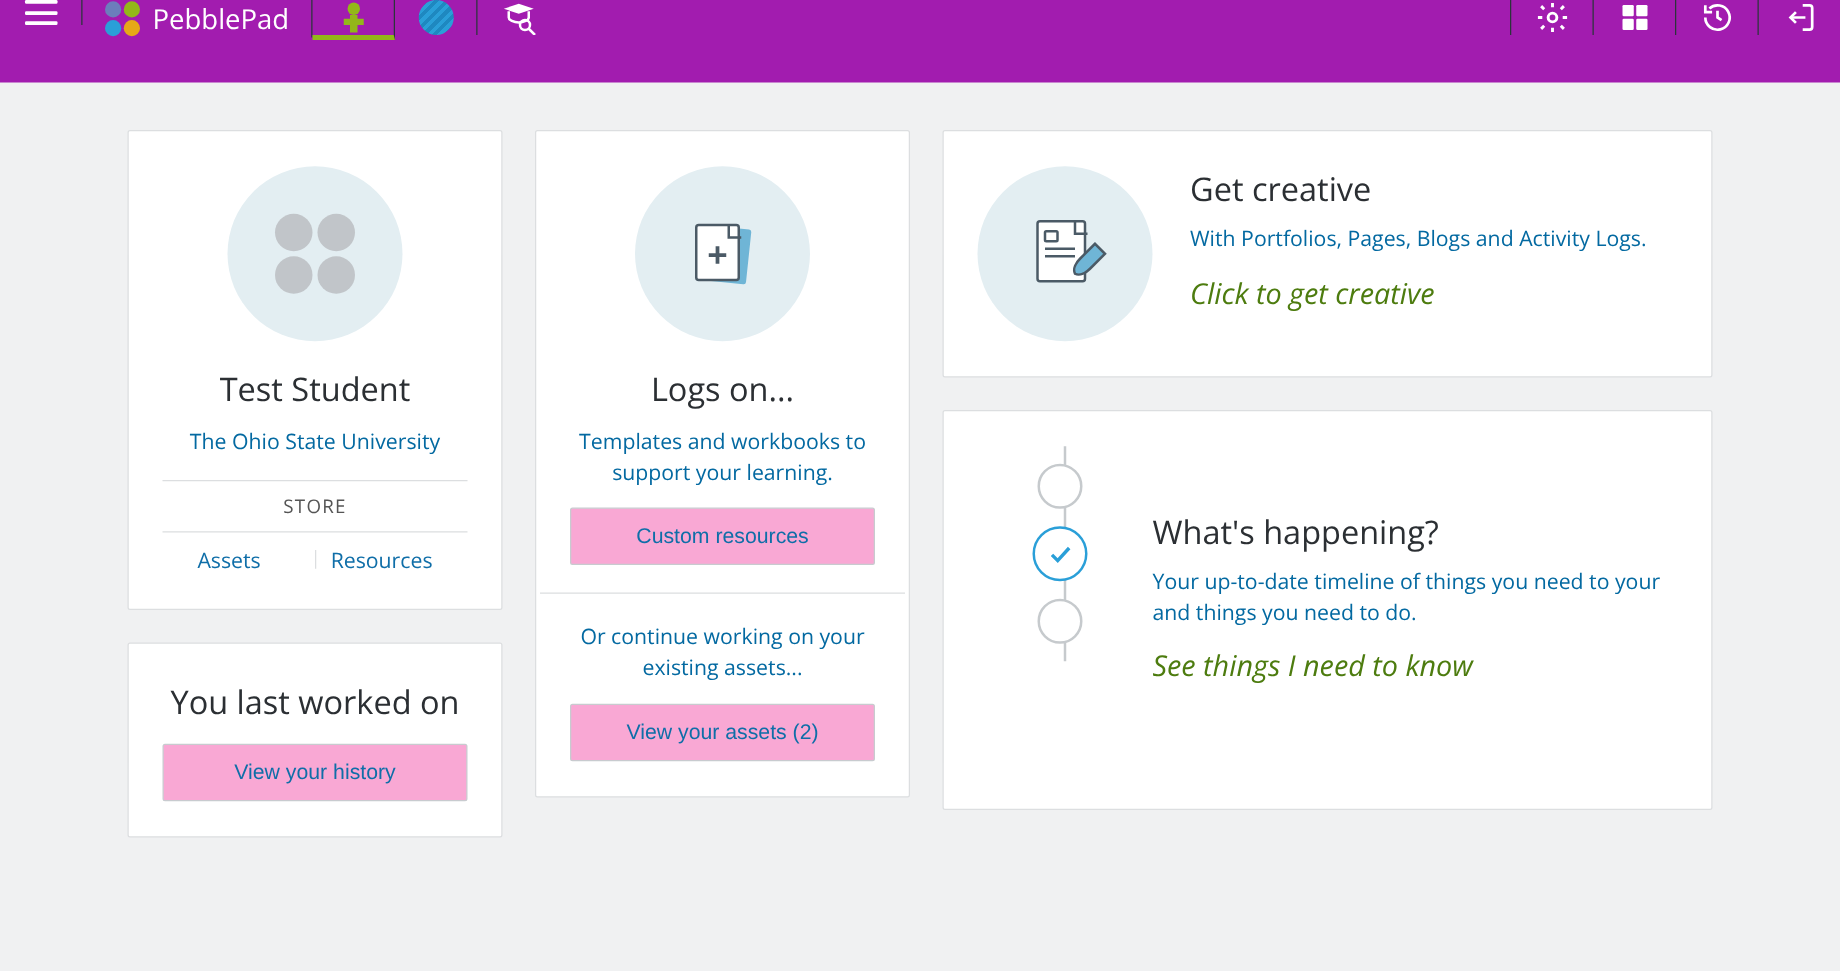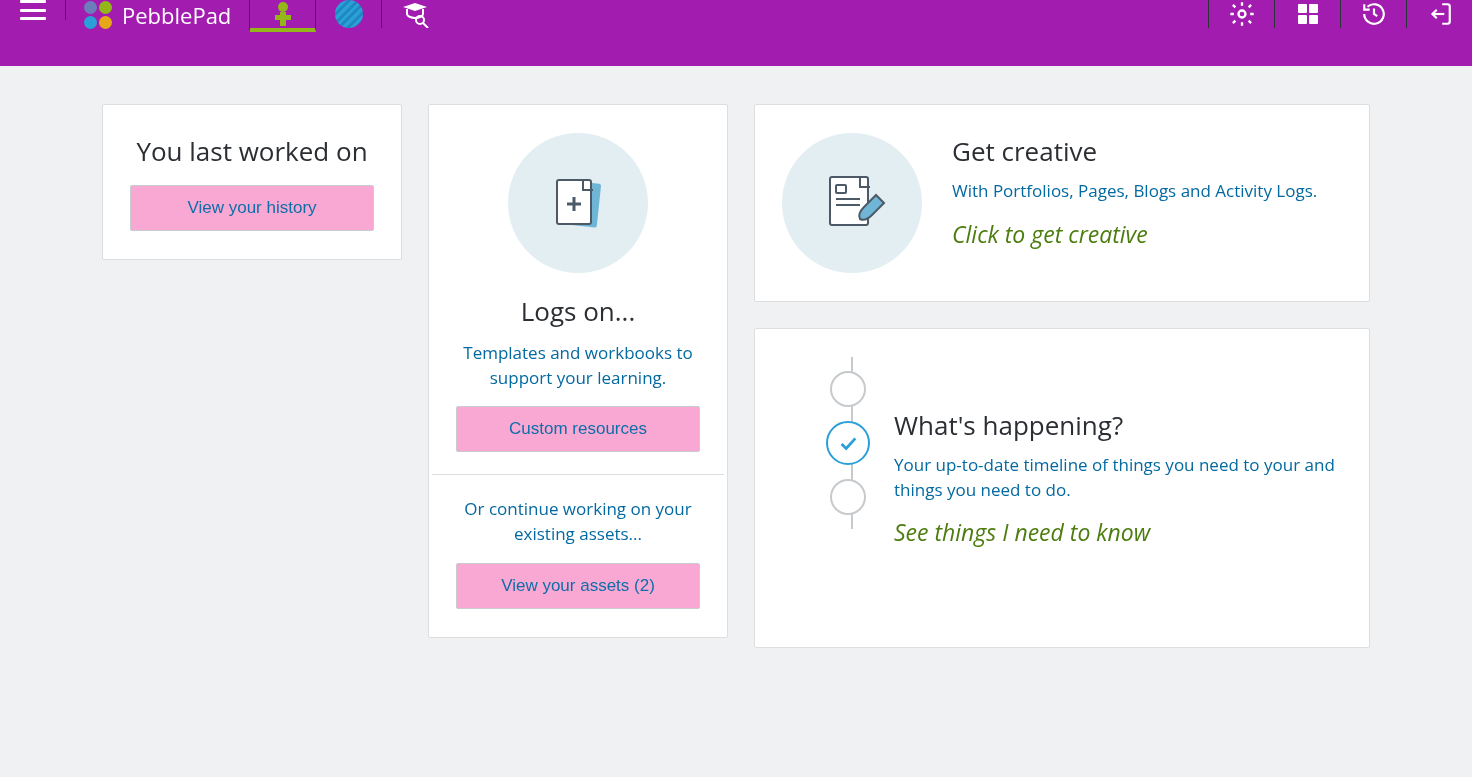--- a/index.html
+++ b/index.html
@@ -208,20 +208,39 @@
         <line x1="5" y1="12" x2="16" y2="12"></line>
       </svg>
     </div>
   </div>
 </div>
 
 <div class="main-scroll">
 <div class="content">
 
   <div class="col col-left">
+    <div class="card">
+      <div class="circle-icon">
+        <div class="blob4">
+              <span class="b1"></span>
+              <span class="b2"></span>
+              <span class="b3"></span>
+              <span class="b4"></span>
+            </div>
+      </div>
+      <h2>Test Student</h2>
+      <p>The Ohio State University</p>
+      <hr class="thin">
+      <div class="store-label">STORE</div>
+      <hr class="thin" style="margin-top:10px;">
+      <div class="store-row">
+        <a>Assets</a>
+        <a>Resources</a>
+      </div>
+    </div>
 
     <div class="card">
       <h2>You last worked on</h2>
       <button class="btn">View your history</button>
     </div>
   </div>
 
   <div class="col col-mid">
     <div class="card" style="padding-bottom:28px;">
       <div class="circle-icon">
@@ -265,21 +284,21 @@
       <div class="timeline">
         <div class="line"></div>
         <div class="dot"></div>
         <div class="dot check">
               <svg width="22" height="22" viewBox="0 0 24 24" fill="none" stroke-width="3">
                 <polyline points="5 13 10 18 20 7"></polyline>
               </svg>
             </div>
         <div class="dot"></div>
       </div>
-      <div class="body" style="padding-top:50px;">
+      <div class="body" style="padding-top:50px;margin-left:28px;">
         <h2>What's happening?</h2>
         <p>Your up-to-date timeline of things you need to your and things you need to do.</p>
         <a class="link">See things I need to know</a>
       </div>
     </div>
   </div>
 
 </div>
 </div>
 

